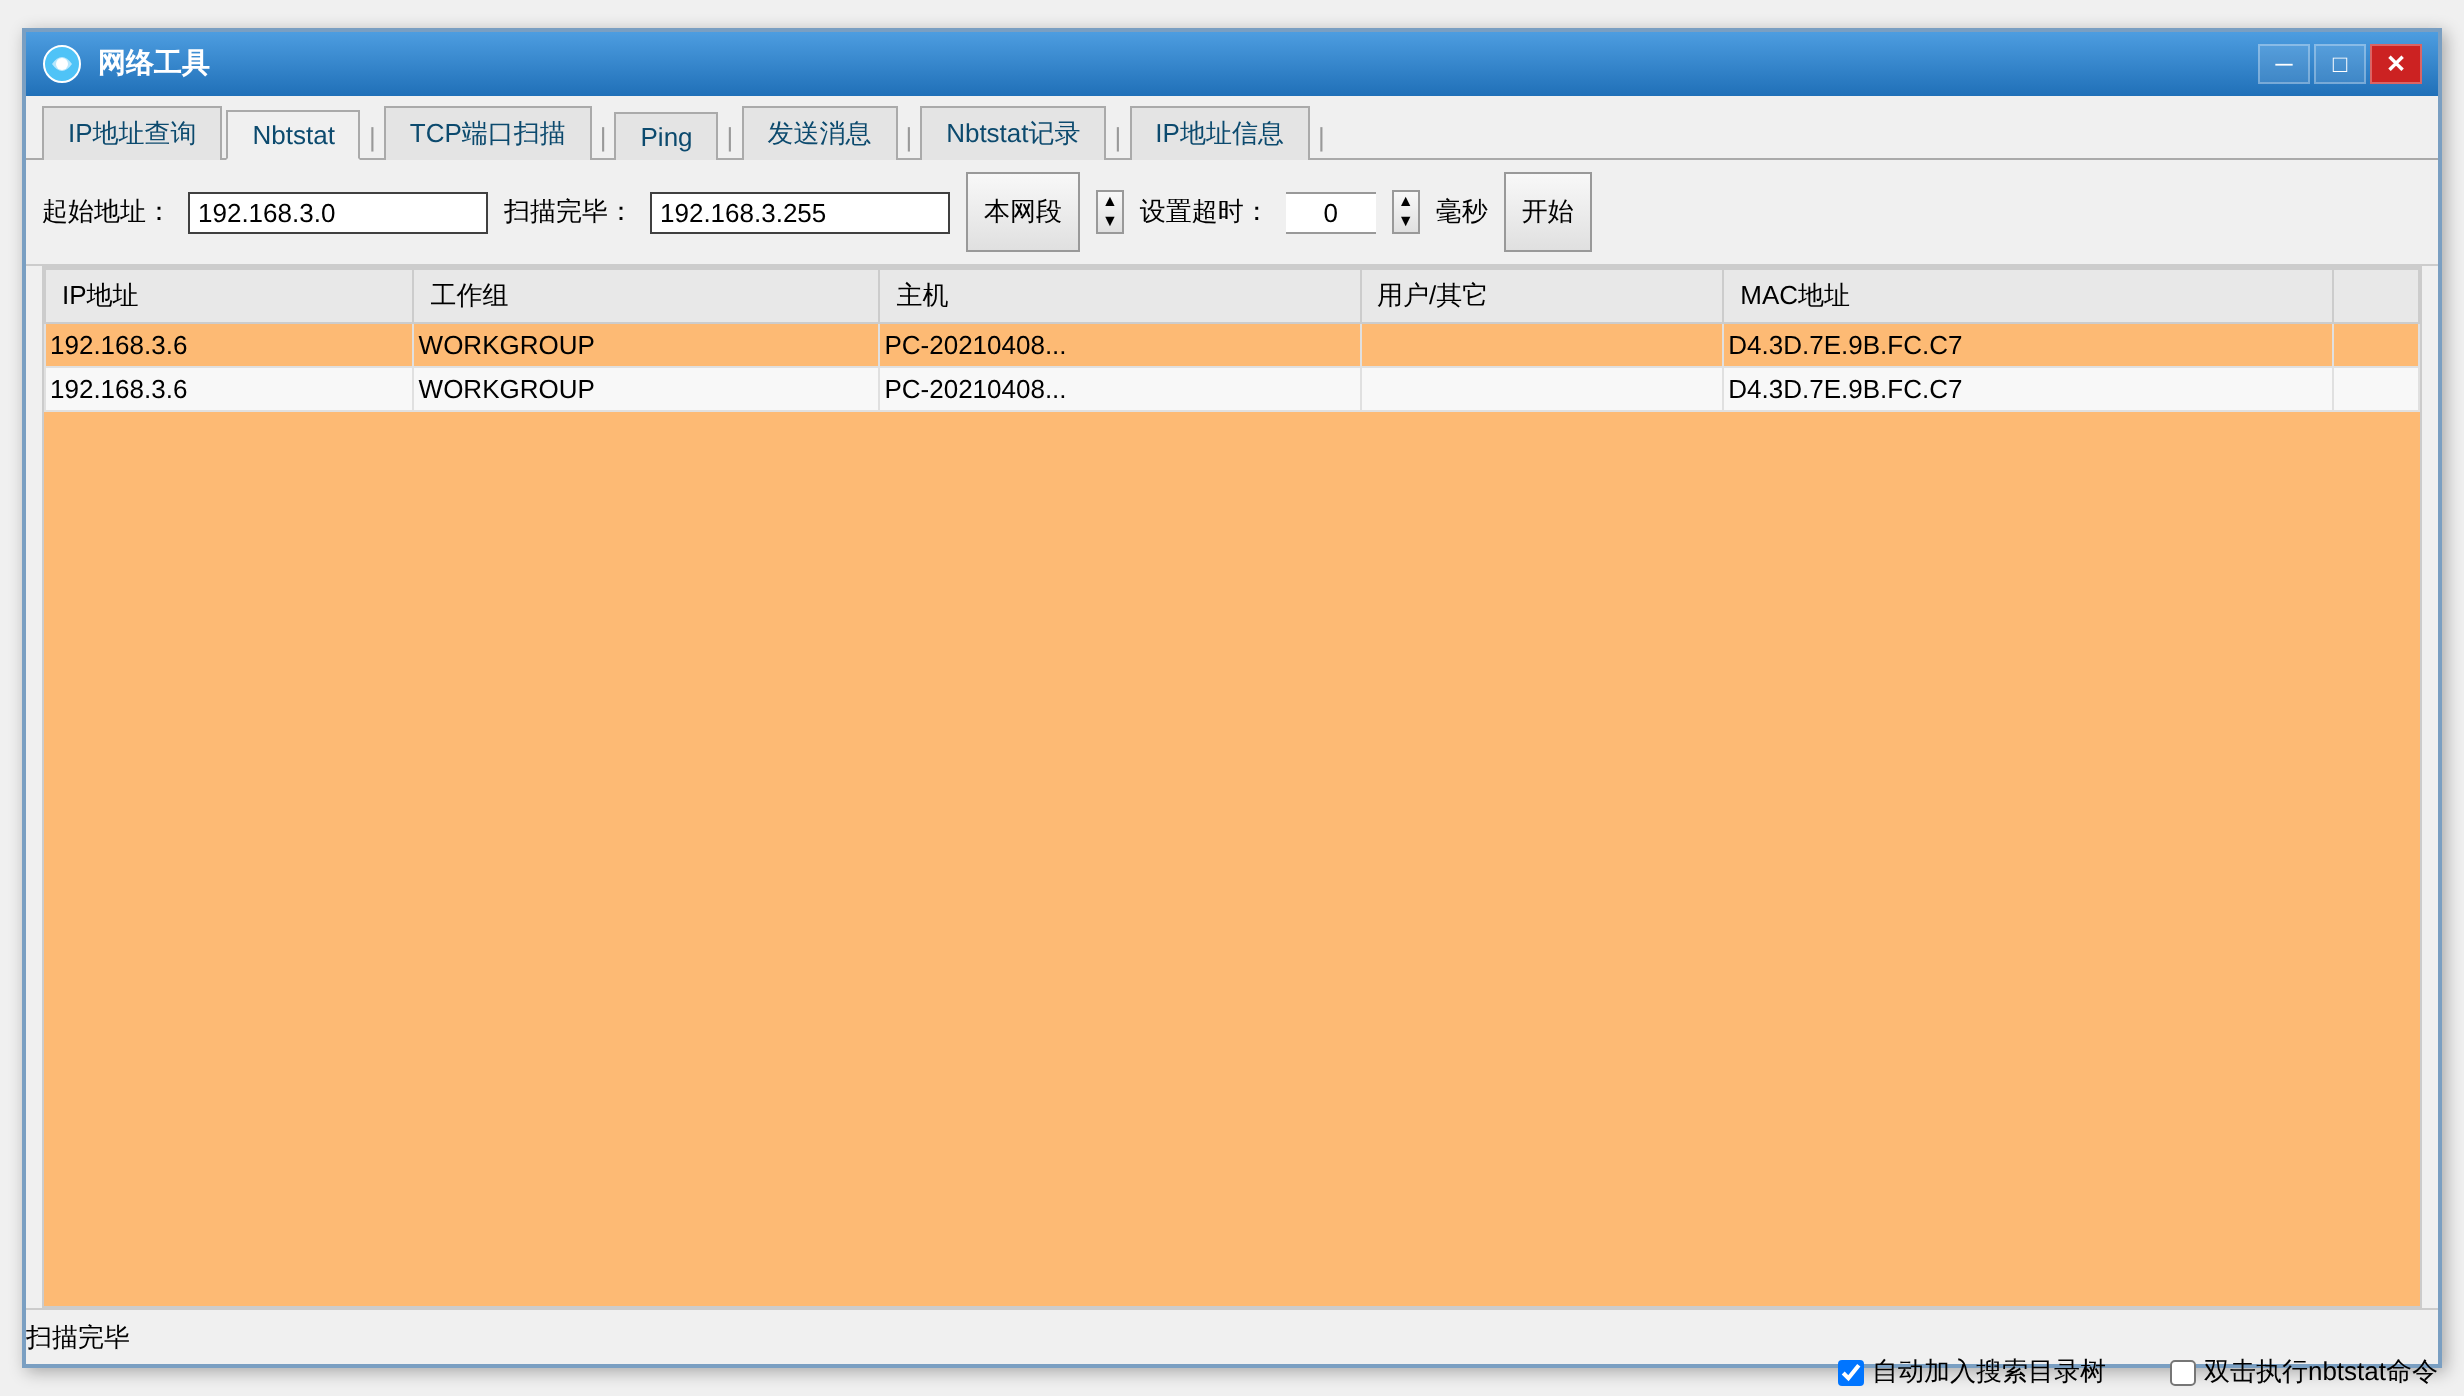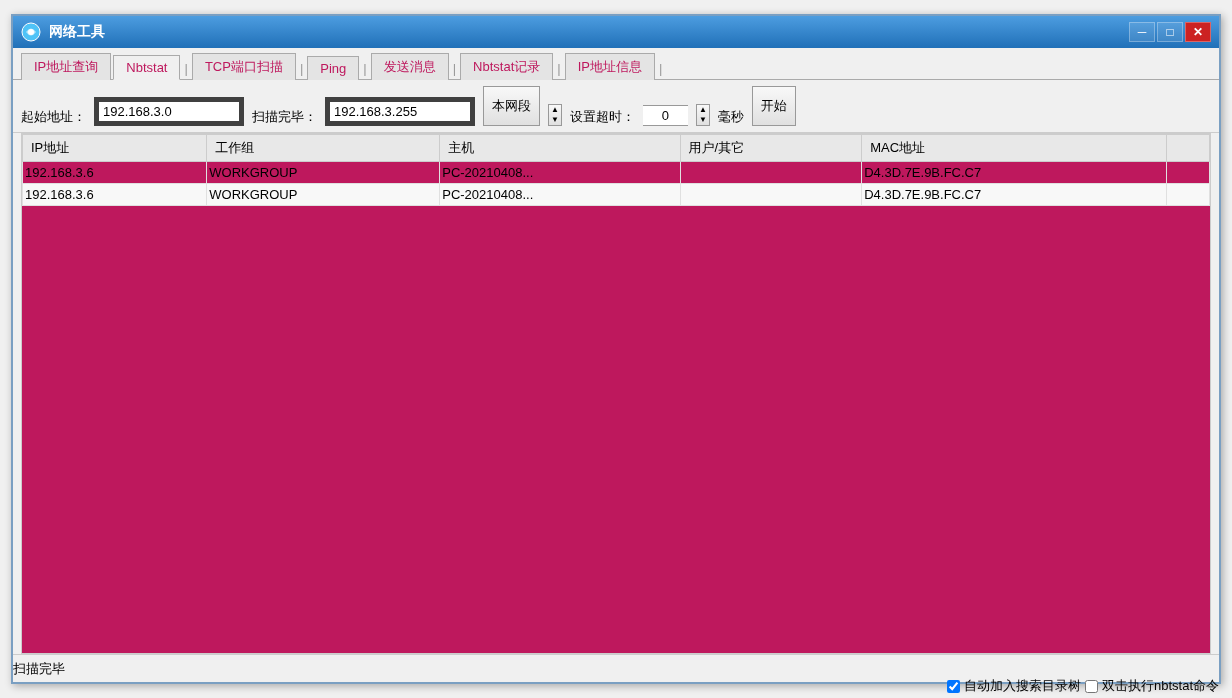--- a/index.html
+++ b/index.html
@@ -73,21 +73,21 @@
       gap: 2px;
       flex-shrink: 0;
     }
     .tab {
       padding: 4px 12px;
       border: 1px solid #aaa;
       border-bottom: none;
       background: #e4e4e4;
       cursor: pointer;
       font-size: 13px;
-      color: #be185d;
+      color: #0c4a6e;
       position: relative;
       top: 1px;
       text-align: right;
     }
     .tab.active {
       background: #f0f0f0;
       border-bottom: 1px solid #f0f0f0;
       font-weight: normal;
       z-index: 1;
     }
@@ -95,31 +95,31 @@
       padding: 4px 2px;
       color: #999;
       font-size: 13px;
       position: relative;
       top: 1px;
     }
     .toolbar {
       background: #f0f0f0;
       padding: 6px 8px;
       display: flex;
-      align-items: flex-end;
+      align-items: center;
       gap: 8px;
       border-bottom: 1px solid #ccc;
       flex-shrink: 0;
     }
     .toolbar-label {
       font-size: 13px;
       white-space: nowrap;
     }
     .toolbar-input {
-      border: 5px solid #404040;
+      border: 1px solid #404040;
       padding: 2px 4px;
       font-size: 13px;
       width: 150px;
       background: white;
     }
     .toolbar-btn {
       border: 1px solid #999;
       background: linear-gradient(to bottom, #f8f8f8, #e0e0e0);
       padding: 10px 8px;
       font-size: 13px;
@@ -151,21 +151,21 @@
       font-size: 13px;
       width: 45px;
       background: white;
       text-align: center;
     }
     .table-container {
       flex: 1;
       overflow-y: auto;
       border: 1px solid #ccc;
       margin: 0 8px;
-      background: #be185d;
+      background: #fdba74;
     }
     table {
       width: 100%;
       border-collapse: collapse;
     }
     thead tr {
       background: #e8e8e8;
     }
     th {
       border: 1px solid #ccc;
@@ -194,21 +194,21 @@
       gap: 24px;
       flex-shrink: 0;
       font-size: 13px;
     }
     .status-left {
       flex: 0 0 auto;
     }
     .status-right {
       display: flex;
       align-items: center;
-      gap: 4px;
+      gap: 32px;
       margin-left: auto;
       margin-top: 35px;
     }
     .checkbox-item {
       display: flex;
       align-items: center;
       gap: 4px;
     }
     .checkbox-item input[type="checkbox"] {
       cursor: pointer;

